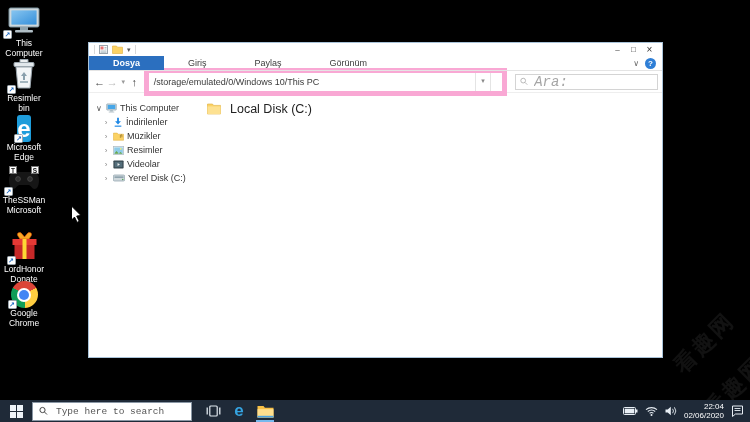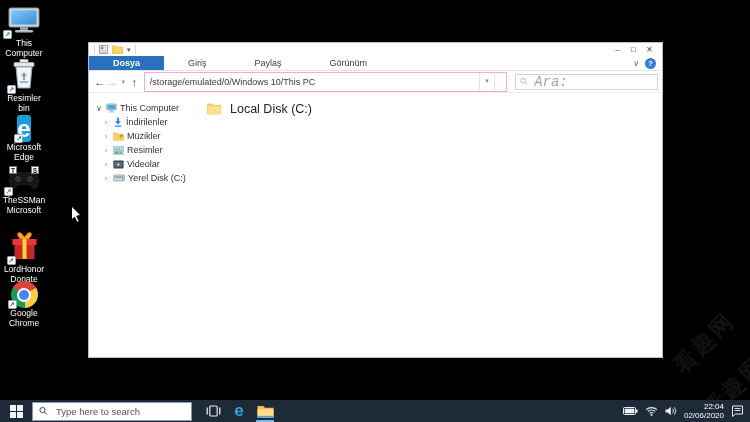--- a/index.html
+++ b/index.html
@@ -49,21 +49,21 @@
   .tab{font-size:9px;line-height:15px;padding:0 24px;color:#3c3c3c;}
   .tab.active{background:#2b6fbf;color:#fff;font-weight:bold;}
   .ribbonright{position:absolute;right:6px;top:0;height:15px;display:flex;align-items:center;gap:6px;}
   .ribbonright .caret{font-size:8px;color:#666;}
   .helpdot{width:11px;height:11px;border-radius:50%;background:#2f7fd6;color:#fff;
     font-size:8px;line-height:11px;text-align:center;font-weight:bold;}
   .toolbar{height:22px;display:flex;align-items:center;padding:0 4px;border-bottom:1px solid #eee;}
   .navbtn{font-size:11px;color:#444;width:13px;text-align:center;line-height:20px;}
   .navbtn.disabled{color:#b9b9b9;}
   .navbtn.tiny{font-size:7px;width:9px;color:#9a9a9a;}
-  .addrbox{display:flex;align-items:center;height:20px;border:1px solid #f9a8d4;background:#fff;
+  .addrbox{display:flex;align-items:center;height:28px;border:5px solid #f9a8d4;background:#fff;
     margin-left:3px;width:366px;}
   .addrtext{flex:1;font-size:9px;color:#3a3a3a;padding:0 5px;white-space:nowrap;overflow:hidden;}
   .addrbtn{width:15px;height:100%;border-left:1px solid #e4e4e4;font-size:7px;color:#888;
     text-align:center;line-height:15px;}
   .addrblank{width:12px;height:100%;border-left:1px solid #e4e4e4;}
   .searchbox{display:flex;align-items:center;height:16px;border:1px solid #d4d4d4;background:#fff;
     margin-left:8px;width:144px;padding:0 4px;gap:4px;}
   .searchbox input{border:none;outline:none;width:100%;font-size:14px;color:#444;
     font-family:Liberation Mono, monospace;background:transparent;}
   .searchbox input::placeholder{color:#a5a5a5;font-style:italic;}
@@ -76,21 +76,21 @@
   .main{flex:1;padding-top:9px;text-align:right;}
   .fitem{display:flex;align-items:center;gap:9px;margin-left:4px;}
   .fitem .flabel{font-size:12.5px;color:#222;}
   
   .taskbar{position:absolute;left:0;bottom:0;width:750px;height:22px;background:#1f2a38;
     display:flex;align-items:center;}
   .tb-start{width:32px;height:22px;display:flex;align-items:center;justify-content:center;}
   .tb-search{display:flex;align-items:center;gap:6px;width:160px;height:19px;background:#fff;
     border:1px solid #8a97a5;padding:0 6px;}
   .tb-search input{border:none;outline:none;width:100%;font-size:9.5px;color:#333;
-    font-family:Liberation Sans, sans-serif;background:transparent;}
+    font-family:Liberation Mono, monospace;background:transparent;}
   .tb-search input::placeholder{color:#555;}
   .tb-btn{width:26px;height:22px;display:flex;align-items:center;justify-content:center;position:relative;}
   .tb-btn.first{margin-left:8px;}
   .tb-btn .edge-e{color:#35a3e0;font-size:17px;font-weight:bold;line-height:18px;}
   .tb-btn .active-line{position:absolute;bottom:0;left:4px;right:4px;height:2px;background:#76b9ed;}
   .tray{margin-left:auto;display:flex;align-items:center;gap:7px;padding-right:6px;}
   .clock{color:#fff;font-size:8px;line-height:9px;text-align:right;}
 </style>
 </head>
 <body>

